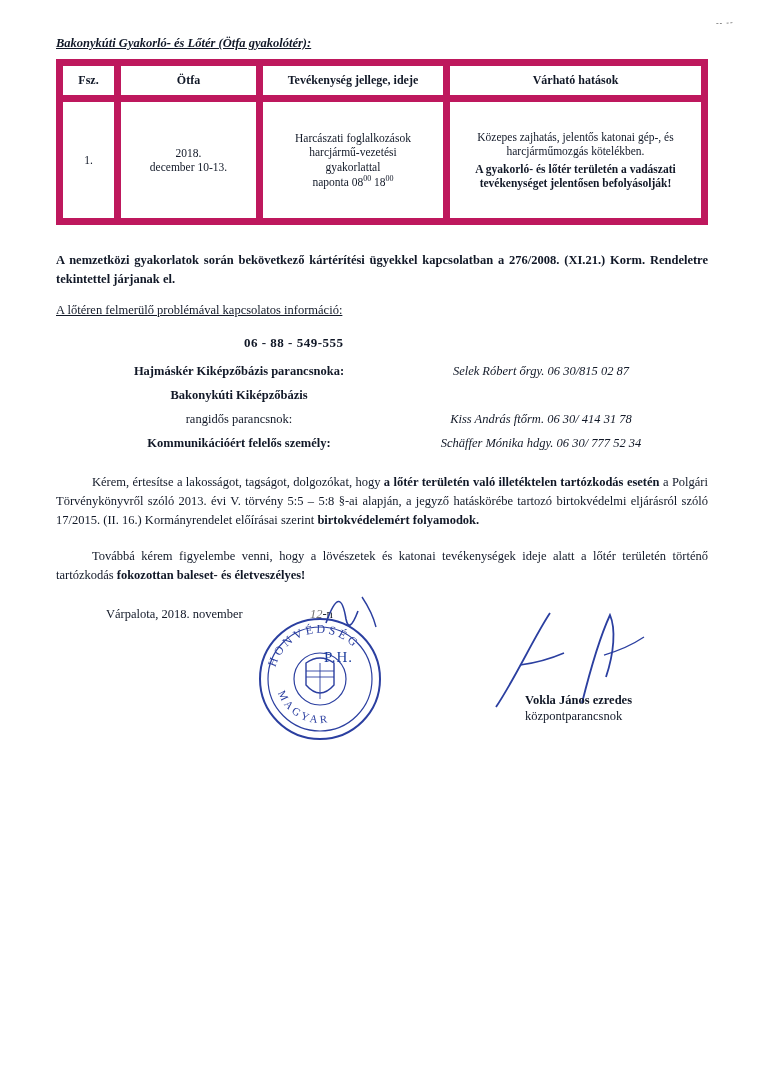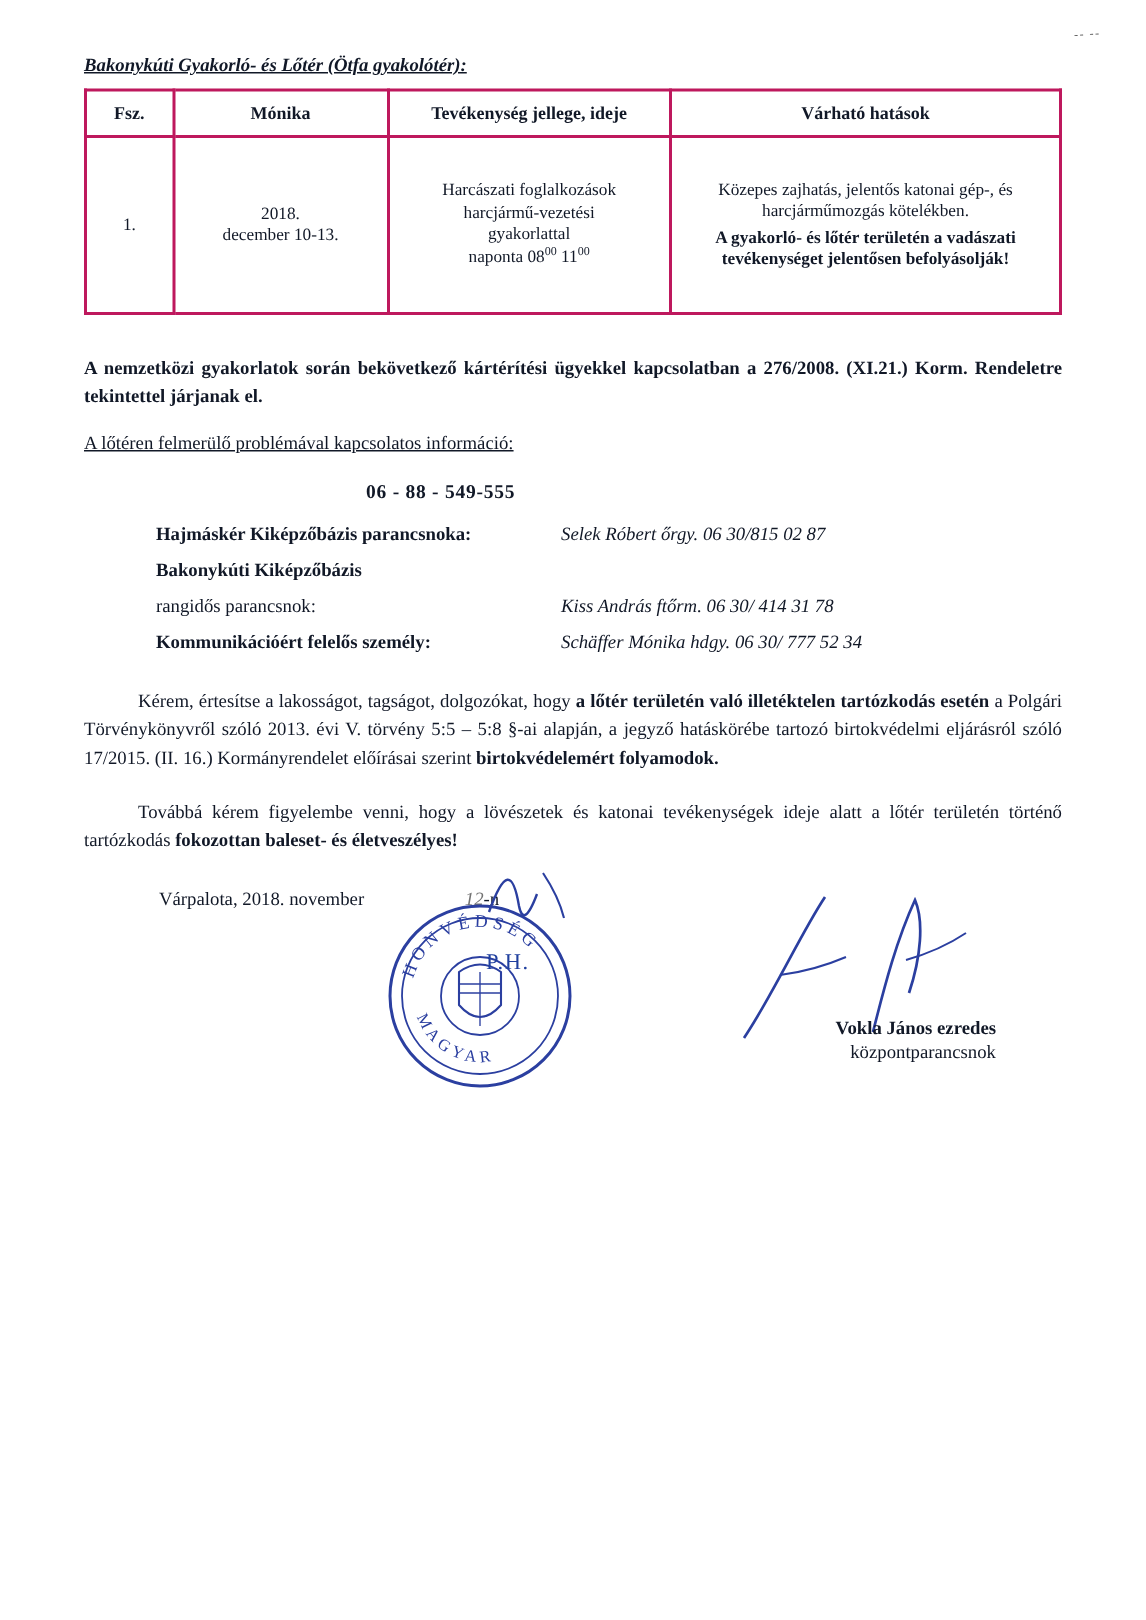--- a/index.html
+++ b/index.html
@@ -40,21 +40,21 @@
     font-style: italic;
   }
 
   table.activity {
     width: 100%;
     border-collapse: collapse;
     table-layout: fixed;
   }
   table.activity th,
   table.activity td {
-    border: 2px solid #be185d;
+    border: 7px solid #be185d;
     padding: 4px 6px;
     vertical-align: middle;
     text-align: center;
     font-size: 11.5px;
     line-height: 1.25;
   }
   table.activity th {
     font-weight: bold;
     font-size: 12px;
     padding: 7px 4px;
@@ -104,20 +104,21 @@
     margin-left: 188px;
     font-weight: bold;
     font-size: 13px;
     letter-spacing: 0.5px;
   }
 
   .contact-rows {
     margin-top: 8px;
     margin-left: 48px;
     font-size: 12.5px;
+    text-align: center;
   }
   .contact-row {
     display: flex;
     align-items: baseline;
     margin-bottom: 9px;
   }
   .contact-role {
     font-weight: bold;
     width: 270px;
     flex: 0 0 270px;
@@ -144,23 +145,23 @@
     margin-top: 22px;
     position: relative;
     height: 190px;
   }
   .place-date {
     margin-left: 50px;
     font-size: 12.5px;
   }
   .signer {
     position: absolute;
-    right: 44px;
+    right: 76px;
     top: 86px;
-    text-align: right;
+    text-align: left;
     font-size: 12.5px;
   }
   .signer .name { font-weight: bold; }
   .signer .rank { margin-top: 1px; }
 
   .stamp {
     position: absolute;
     left: 200px;
     top: 8px;
     width: 128px;
@@ -204,37 +205,37 @@
   <table class="activity">
     <colgroup>
       <col class="col-1">
         <col class="col-2">
         <col class="col-3">
         <col class="col-4">
     </colgroup>
     <thead>
       <tr>
         <th>Fsz.</th>
-        <th>Mónika</th>
+        <th>Ötfa</th>
         <th>Tevékenység jellege, ideje</th>
         <th>Várható hatások</th>
       </tr>
     </thead>
     <tbody>
       <tr>
         <td class="cell-num">1.</td>
         <td>
           <span>2018.</span><br>
           <span>december 10-13.</span>
         </td>
         <td>
           <span>Harcászati foglalkozások</span><br>
           <span>harcjármű-vezetési</span><br>
           <span>gyakorlattal</span><br>
-          <span>naponta 08</span><sup>00</sup><span>  11</span><sup>00</sup>
+          <span>naponta 08</span><sup>00</sup><span>  18</span><sup>00</sup>
         </td>
         <td>
           <span>Közepes zajhatás, jelentős katonai gép-, és harcjárműmozgás kötelékben.</span>
           <span class="eff-bold">A gyakorló- és lőtér területén a vadászati tevékenységet jelentősen befolyásolják!</span>
         </td>
       </tr>
     </tbody>
   </table>
 
   <p class="sec-intl">A nemzetközi gyakorlatok során bekövetkező kártérítési ügyekkel kapcsolatban a 276/2008. (XI.21.) Korm. Rendeletre tekintettel járjanak el.</p>

